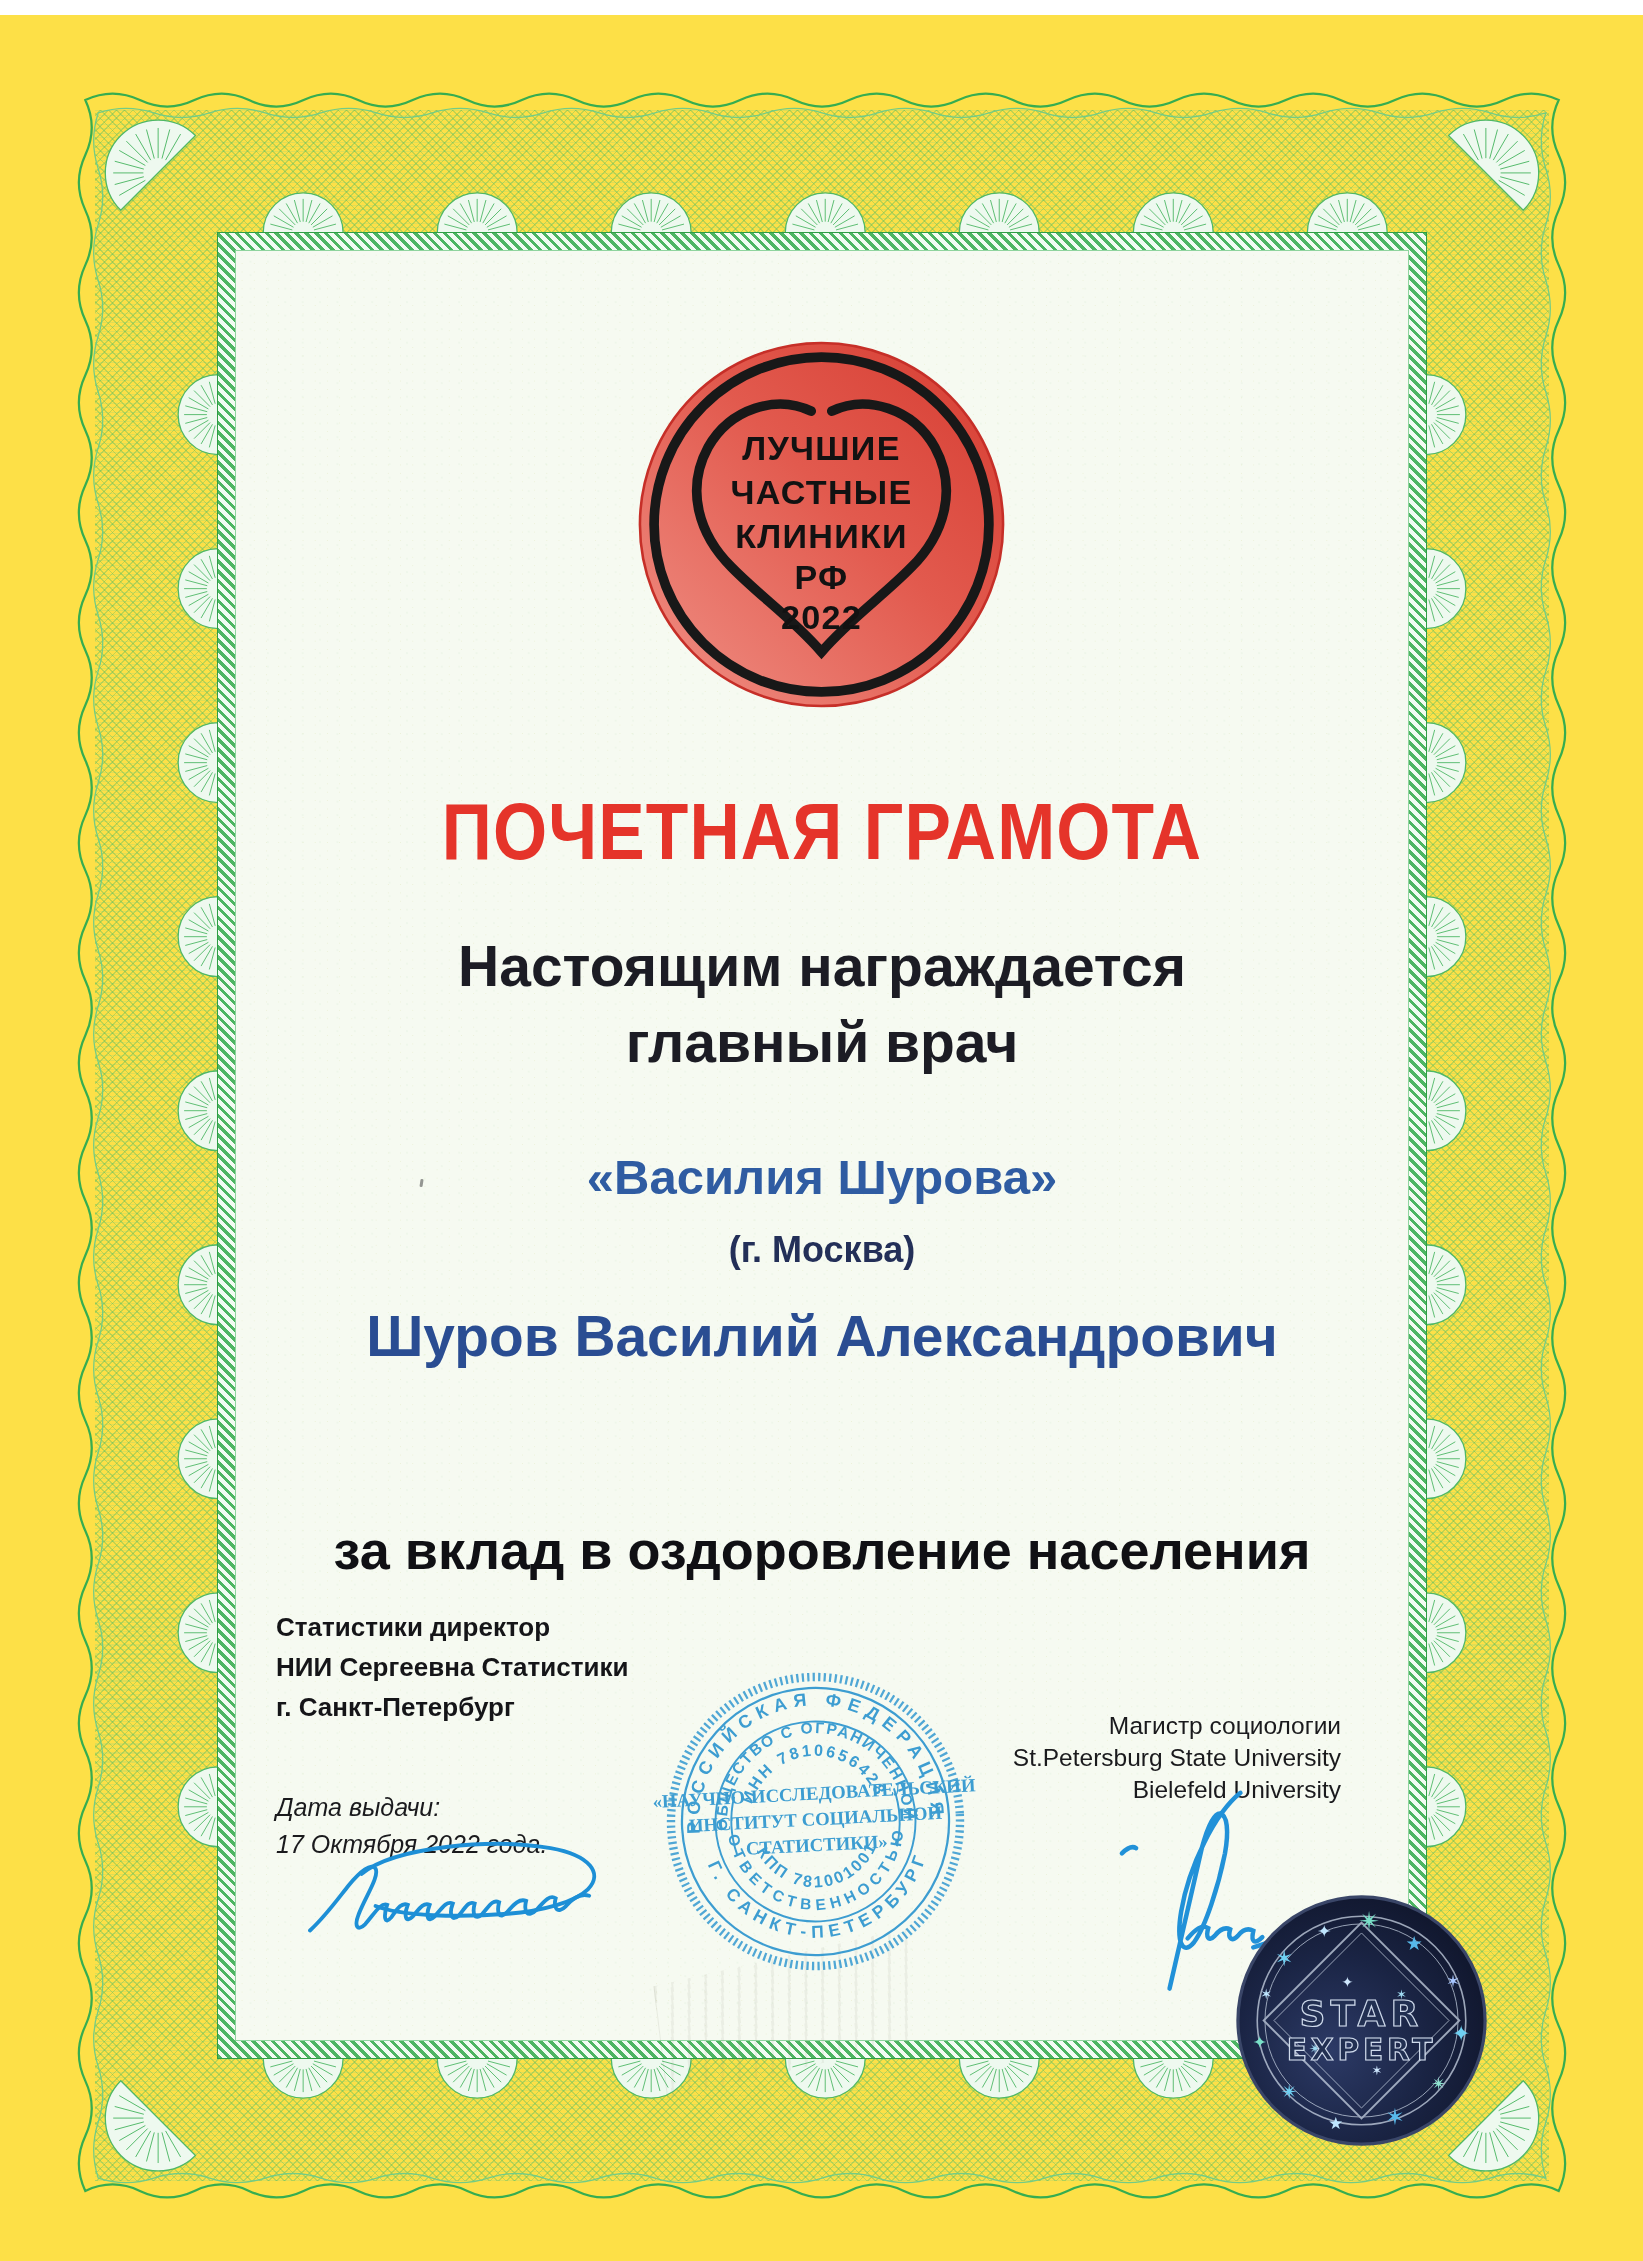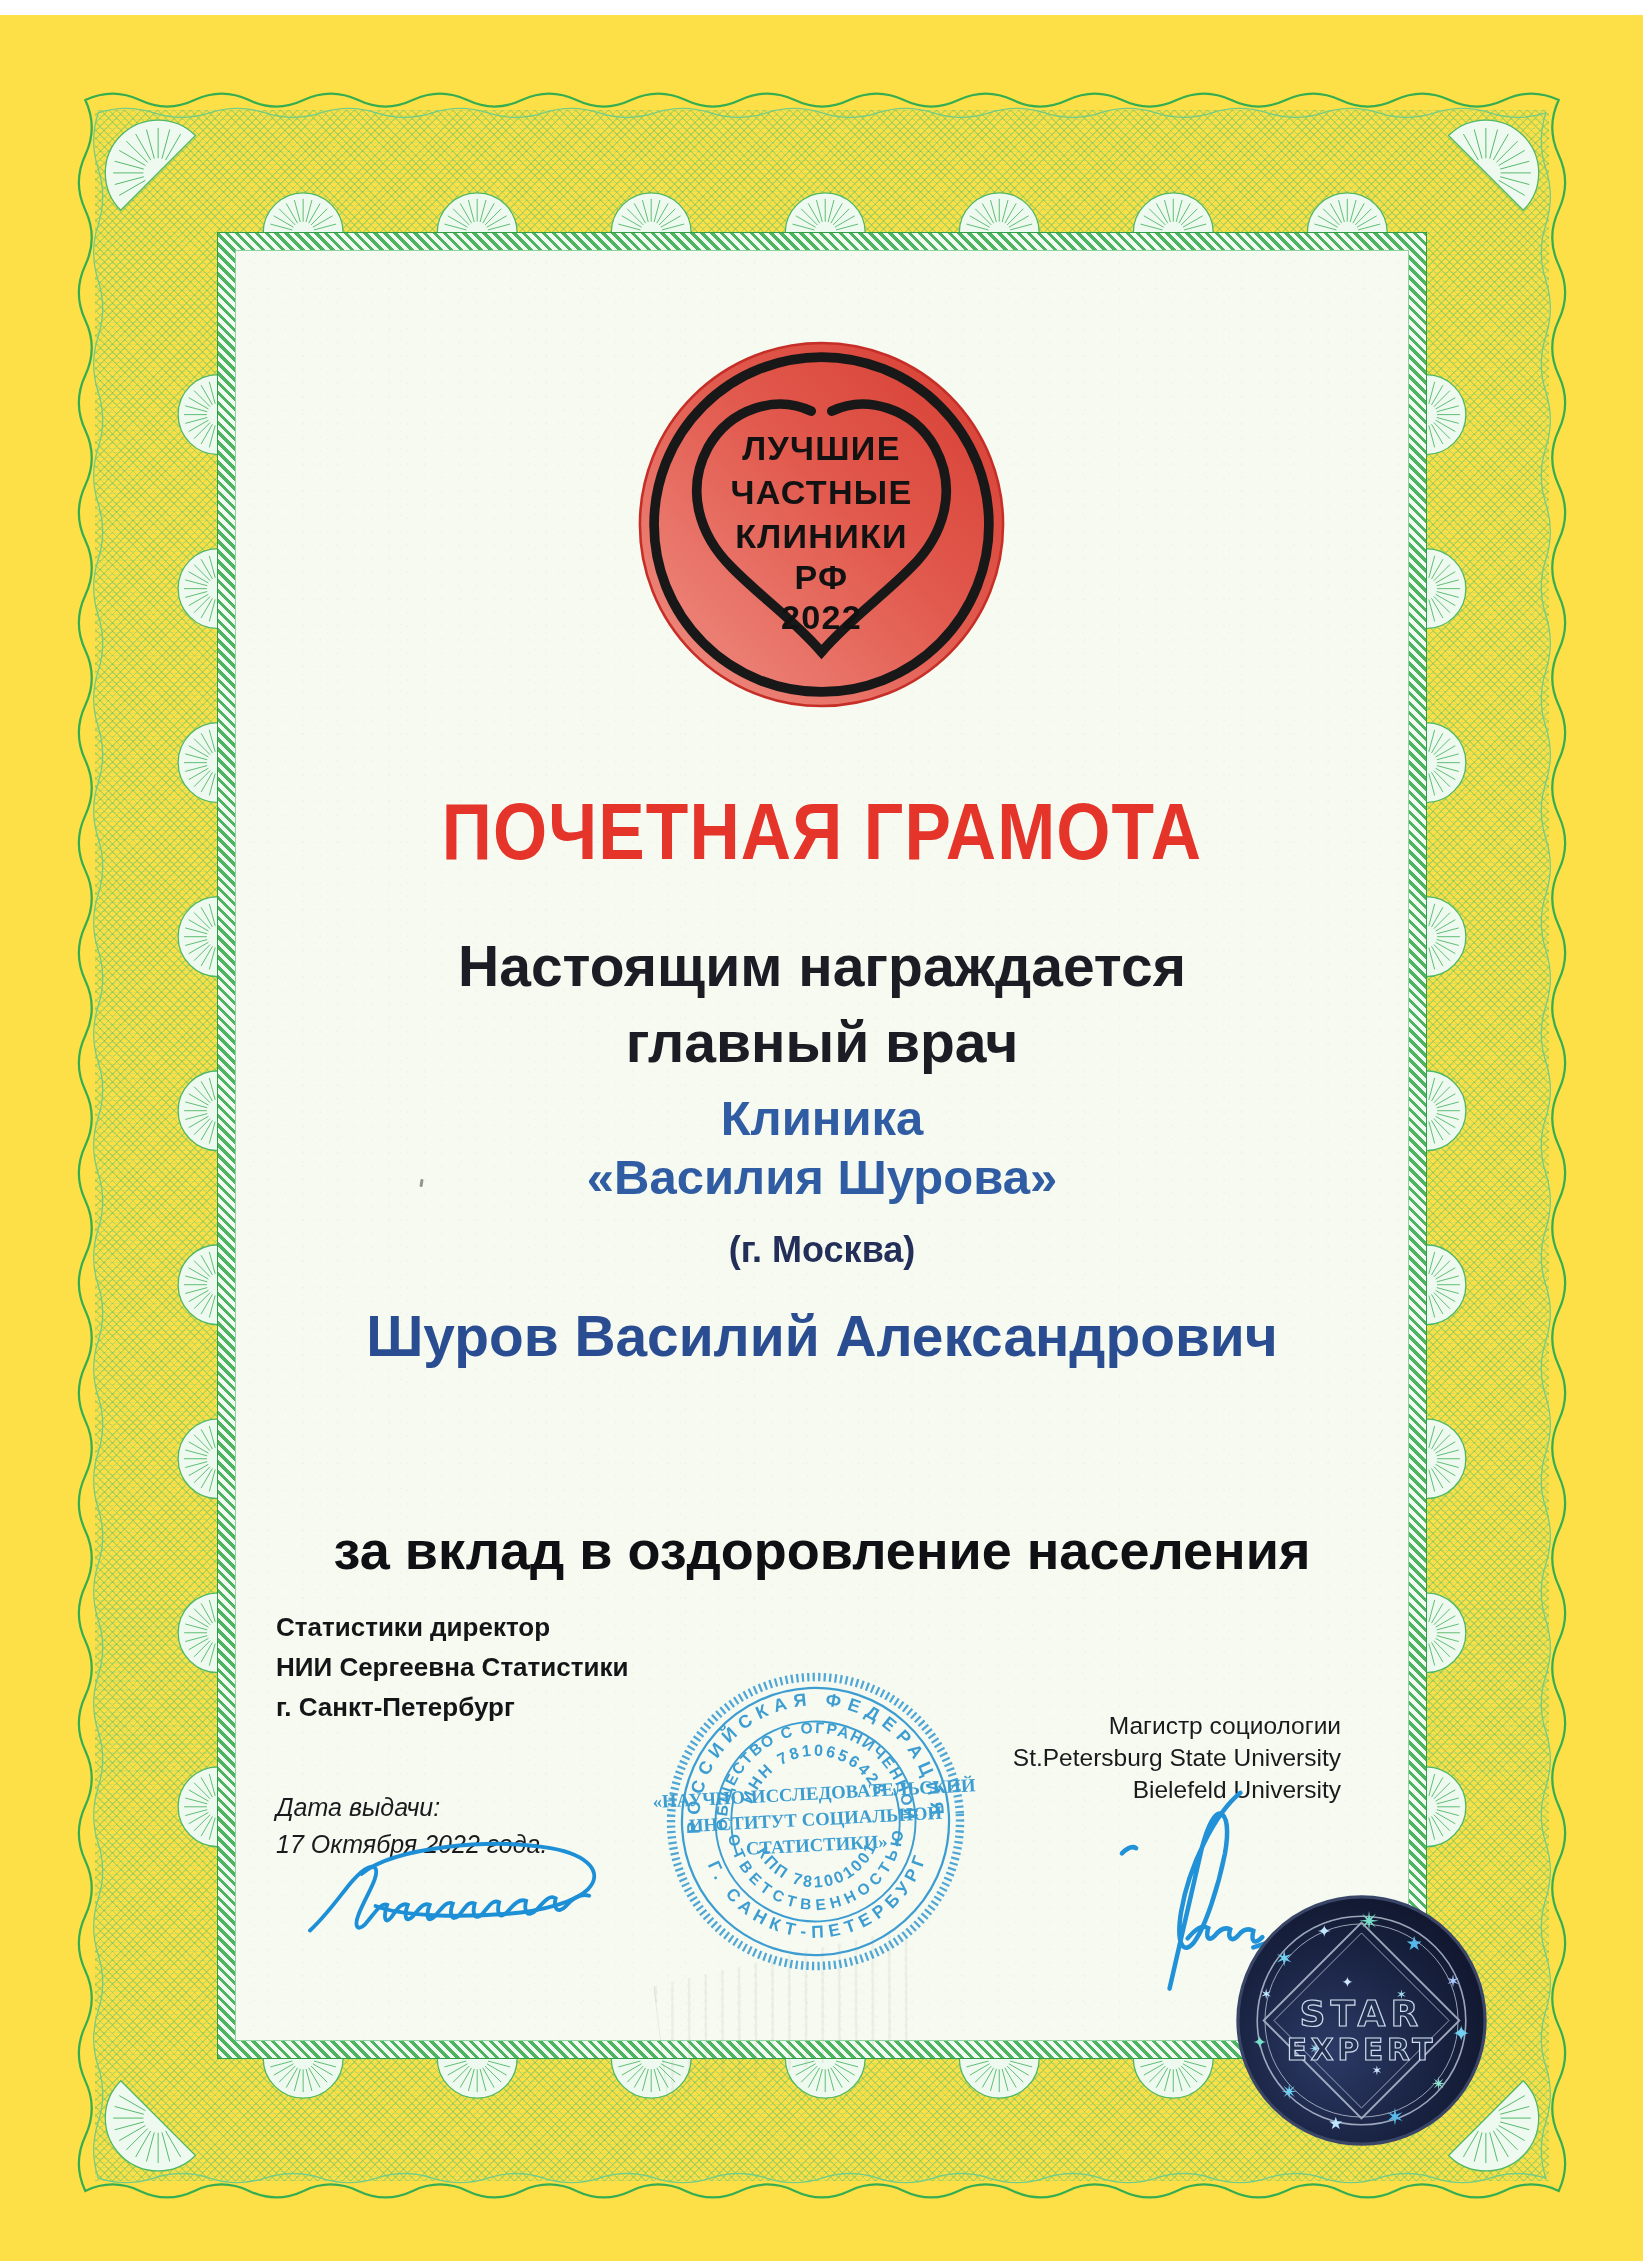--- a/index.html
+++ b/index.html
@@ -594,21 +594,20 @@
       <text y="-32">ЧАСТНЫЕ</text>
       <text y="36">КЛИНИКИ</text>
       <text y="100">РФ</text>
       <text y="162">2022</text>
     </g>
   </svg>
 
   <div class="cline title">ПОЧЕТНАЯ ГРАМОТА</div>
   <div class="cline award1">Настоящим награждается</div>
   <div class="cline award2">главный врач</div>
-  <div class="cline clin1">Клиника</div>
   <div class="cline clin2">«Василия Шурова»</div>
   <div class="speck"></div>
   <div class="cline city">(г. Москва)</div>
   <div class="cline recipient">Шуров Василий Александрович</div>
   <div class="cline reason">за вклад в оздоровление населения</div>
 
   <div class="dirblock">
     <div>Статистики директор</div>
     <div>НИИ Сергеевна Статистики</div>
     <div>г. Санкт-Петербург</div>

